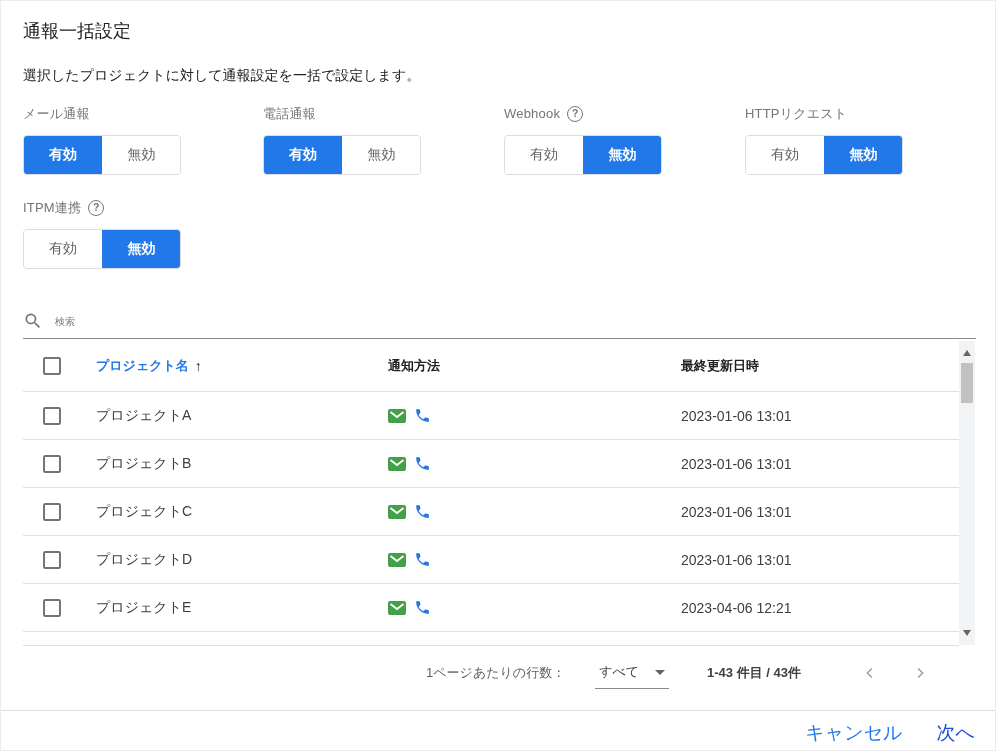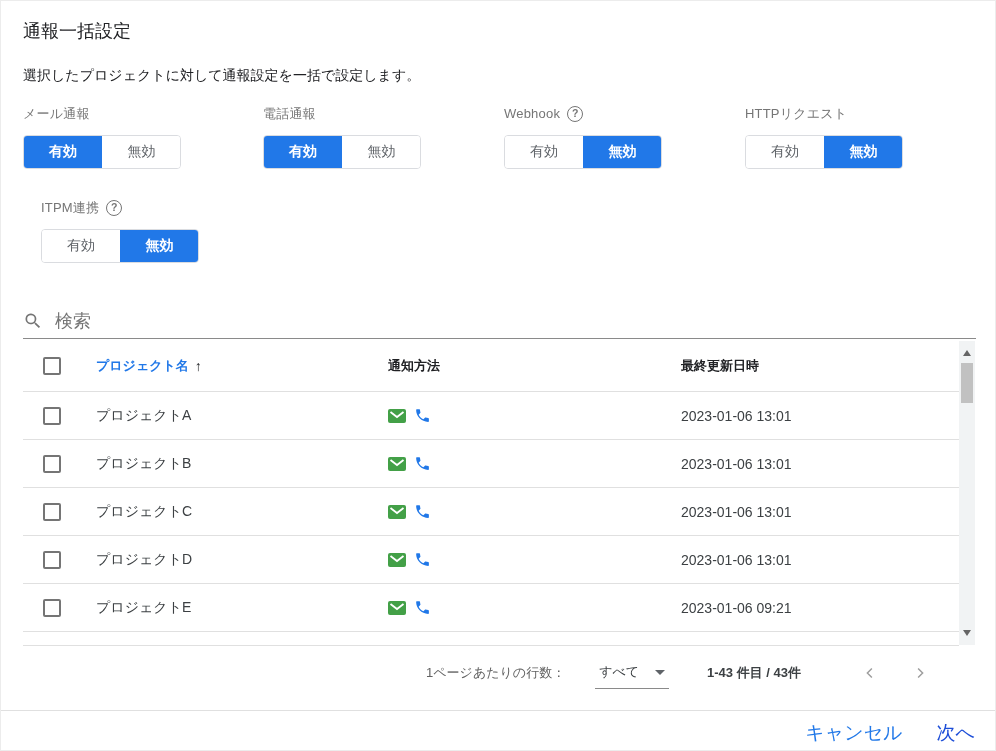--- a/index.html
+++ b/index.html
@@ -16,34 +16,34 @@
   .toggle-group { position:absolute; }
   .toggle-label-row { display:flex; align-items:center; gap:7px; height:17px; margin-bottom:13px; }
   .toggle-label { font-size:13px; color:#757575; letter-spacing:.2px; }
   .help-icon {
     width:16px; height:16px; border:1.5px solid #757575; border-radius:50%;
     color:#757575; font-size:10.5px; font-weight:700; display:inline-flex;
     align-items:center; justify-content:center; line-height:1;
   }
   .btn-group { display:inline-flex; border:1px solid #dadce0; border-radius:4px; overflow:hidden; background:#fff; }
   .tg {
-    width:78px; height:32px; border:none; background:#fff; color:#5f6368;
+    width:78px; height:38px; border:none; background:#fff; color:#5f6368;
     font-size:14px; cursor:pointer; font-family:inherit;
   }
   .tg + .tg { border-left:1px solid #dadce0; }
   .tg.active { background:#2178e8; color:#fff; font-weight:700; }
   .tg.active, .tg.active + .tg { border-left-color:transparent; }
 
   
   .search-bar {
     position:absolute; left:22px; top:303px; width:953px; height:35px;
     display:flex; align-items:center; gap:12px; border-bottom:1px solid #8a8a8a;
   }
   .search-input {
-    flex:1; border:none; outline:none; font-size:18px; color:#3b82f6;
+    flex:1; border:none; outline:none; font-size:10px; color:#3b82f6;
     font-family:inherit; background:transparent;
   }
   .search-input::placeholder { color:#757575; }
 
   
   .table { position:absolute; left:22px; top:339px; width:936px; height:306px; border-bottom:1px solid #e0e0e0; }
   .t-row { position:relative; height:48px; border-bottom:1px solid #e0e0e0; }
   .t-head { height:52px; }
   .cell { position:absolute; top:0; height:100%; display:flex; align-items:center; }
   .c-check { left:20px; }
@@ -134,21 +134,21 @@
   <div class="toggle-group" style="left:744px; top:104px;">
     <div class="toggle-label-row">
       <span class="toggle-label">HTTPリクエスト</span>
     </div>
     <div class="btn-group">
       <button class="tg">有効</button>
       <button class="tg active">無効</button>
     </div>
   </div>
 
-  <div class="toggle-group" style="left:22px; top:198px;margin-left:18px;">
+  <div class="toggle-group" style="left:22px; top:198px;">
     <div class="toggle-label-row">
       <span class="toggle-label">ITPM連携</span>
       <span class="help-icon">?</span>
     </div>
     <div class="btn-group">
       <button class="tg">有効</button>
       <button class="tg active">無効</button>
     </div>
   </div>
 
@@ -292,21 +292,21 @@
               <path d="M2.5 3 L9 8 L15.5 3" stroke="#fff" stroke-width="1.8" fill="none"></path>
             </svg>
           </span>
         <span class="icon">
             <svg width="17" height="17" viewBox="0 0 24 24">
               <path fill="#2178e8" d="M6.62 10.79c1.44 2.83 3.76 5.14 6.59 6.59l2.2-2.2c.27-.27.67-.36 1.02-.24 1.12.37 2.33.57 3.57.57.55 0 1 .45 1 1V20c0 .55-.45 1-1 1-9.39 0-17-7.61-17-17 0-.55.45-1 1-1h3.5c.55 0 1 .45 1 1 0 1.25.2 2.45.57 3.57.11.35.03.74-.25 1.02l-2.2 2.2z"></path>
             </svg>
           </span>
       </span>
       <span class="cell c-date">
-          <span class="td-text">2023-01-06 09:21</span>
+          <span class="td-text">2023-04-06 12:21</span>
         </span>
     </div>
   </div>
 
   <div class="scrollbar">
     <span class="sb-arrow sb-up"></span>
     <span class="sb-thumb"></span>
     <span class="sb-arrow sb-down"></span>
   </div>
 

